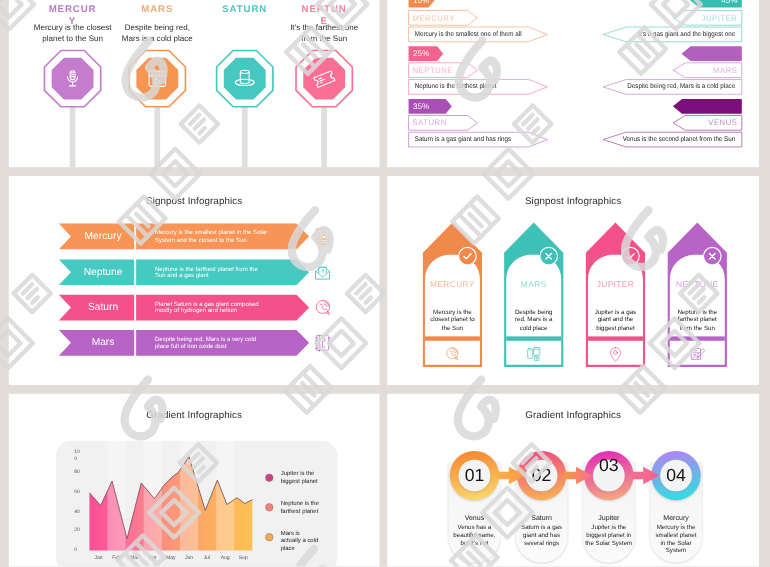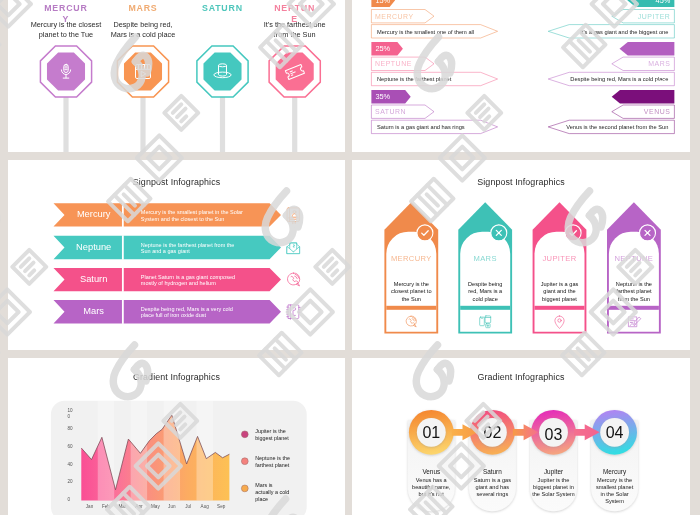--- a/index.html
+++ b/index.html
@@ -975,21 +975,21 @@
             <g fill="none" stroke="#fff" stroke-width="1" stroke-linejoin="round" transform="rotate(-22)">
               <path d="M-8.4,-4.2 h16.8 v2.6 a2.1,2.1 0 0 0 0,4.2 v2.6 h-16.8 v-2.6 a2.1,2.1 0 0 0 0,-4.2 z"></path>
               <path d="M-4.8,-1.4 h3.2 M-4.8,0.6 h5.4 M-4.8,2.4 h2.2"></path>
             </g>
           </g>
         </svg>
       <div class="oct-col" style="left:8px;">
         <div class="oct-title" style="color:#b77cc4;">MERCURY</div>
         <div class="oct-desc">
             <div>Mercury is the closest</div>
-            <div>planet to the Tue</div>
+            <div>planet to the Sun</div>
           </div>
       </div>
       <div class="oct-col" style="left:85px;">
         <div class="oct-title" style="color:#f0ab72;">MARS</div>
         <div class="oct-desc">
             <div>Despite being red,</div>
             <div>Mars is a cold place</div>
           </div>
       </div>
       <div class="oct-col" style="left:164.5px;">
@@ -1279,21 +1279,21 @@
         <circle cx="201.5" cy="74.3" r="14.4" fill="#f4f4f4" filter="url(#gsShadow)"></circle>
         <circle cx="262.6" cy="74.3" r="14.4" fill="#f4f4f4" filter="url(#gsShadow)"></circle>
       </svg>
     <div class="gs-text">
         <div class="gs-num" style="left:59.3px;width:40px;top:65.7px;">01</div>
         <div class="gs-name" style="left:55.8px;width:47px;top:110px;">Venus</div>
         <div class="gs-desc" style="left:57.8px;width:42.9px;top:119px;">Venus has a beautiful name, but it's hot</div>
         <div class="gs-num" style="left:120.4px;width:40px;top:65.7px;">02</div>
         <div class="gs-name" style="left:116.9px;width:47px;top:110px;">Saturn</div>
         <div class="gs-desc" style="left:118.9px;width:42.9px;top:119px;">Saturn is a gas giant and has several rings</div>
-        <div class="gs-num" style="left:181.5px;width:40px;top:68px;">03</div>
+        <div class="gs-num" style="left:181.5px;width:40px;top:57px;">03</div>
         <div class="gs-name" style="left:178px;width:47px;top:110px;">Jupiter</div>
         <div class="gs-desc" style="left:180px;width:42.9px;top:119px;">Jupiter is the biggest planet in the Solar System</div>
         <div class="gs-num" style="left:242.60000000000002px;width:40px;top:65.7px;">04</div>
         <div class="gs-name" style="left:239.10000000000002px;width:47px;top:110px;">Mercury</div>
         <div class="gs-desc" style="left:241.10000000000002px;width:42.9px;top:119px;">Mercury is the smallest planet in the Solar System</div>
       </div>
   </div>
 </div>
 
 </body></html>

